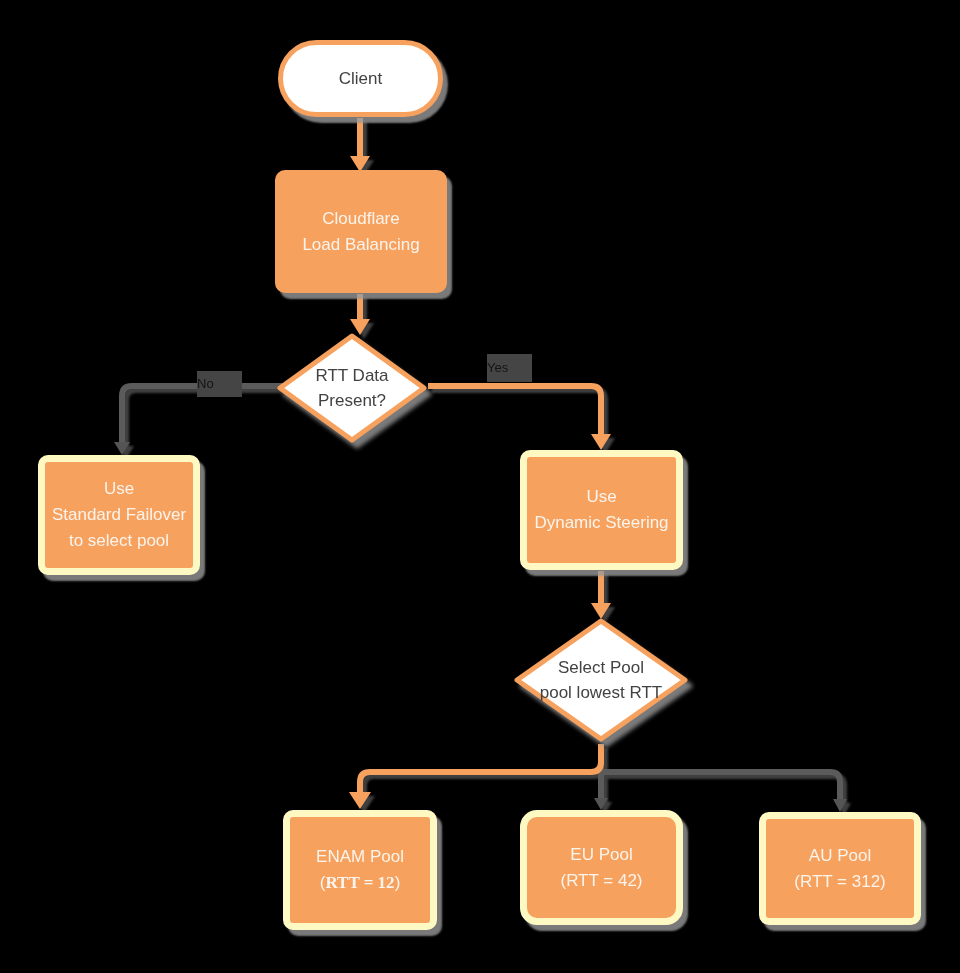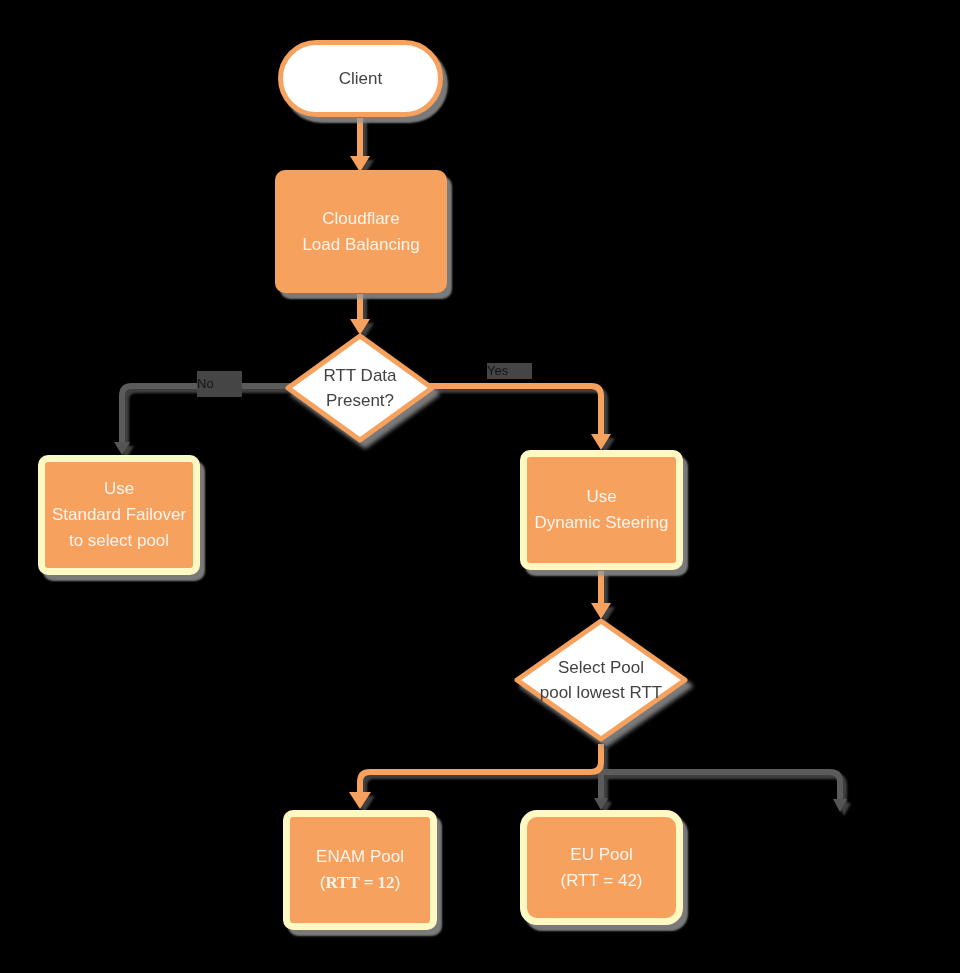--- a/index.html
+++ b/index.html
@@ -78,34 +78,34 @@
 
   <div class="node stadium" style="left:278px;top:40px;width:165px;height:77px;">
     <div>Client</div>
   </div>
 
   <div class="node obox" style="left:275px;top:170px;width:172px;height:123px;">
     <div>Cloudflare</div>
     <div>Load Balancing</div>
   </div>
 
-  <div class="diamond" style="left:284px;top:332px;width:152px;height:112px;">
+  <div class="diamond" style="left:276px;top:332px;width:152px;height:112px;">
     <svg width="152" height="112" viewBox="0 0 152 112">
       <polygon points="76,4 148,56 76,108 4,56" fill="#ffffff" stroke="#f7a15e" stroke-width="5" stroke-linejoin="round"></polygon>
     </svg>
     <div class="dtext">
       <div>RTT Data</div>
       <div>Present?</div>
     </div>
   </div>
 
   <div class="edge-label" style="left:197px;top:371px;width:45px;height:26px;">
     <span>No</span>
   </div>
-  <div class="edge-label" style="left:487px;top:363px;width:45px;height:16px;">
+  <div class="edge-label" style="left:487px;top:354px;width:45px;height:28px;">
     <span>Yes</span>
   </div>
 
   <div class="node obox wstroke" style="left:38px;top:455px;width:162px;height:120px;">
     <div>Use</div>
     <div>Standard Failover</div>
     <div>to select pool</div>
   </div>
 
   <div class="node obox wstroke" style="left:520px;top:450px;width:163px;height:120px;">
@@ -128,14 +128,18 @@
     <div>
       <span>(</span><span class="bold">RTT = 12</span><span>)</span>
     </div>
   </div>
 
   <div class="node obox wstroke" style="left:520px;top:810px;width:163px;height:115px;border-radius:17px;">
     <div>EU Pool</div>
     <div>(RTT = 42)</div>
   </div>
 
+  <div class="node obox wstroke" style="left:759px;top:812px;width:162px;height:113px;">
+    <div>AU Pool</div>
+    <div>(RTT = 312)</div>
+  </div>
 
 </div>
 
 </body></html>

